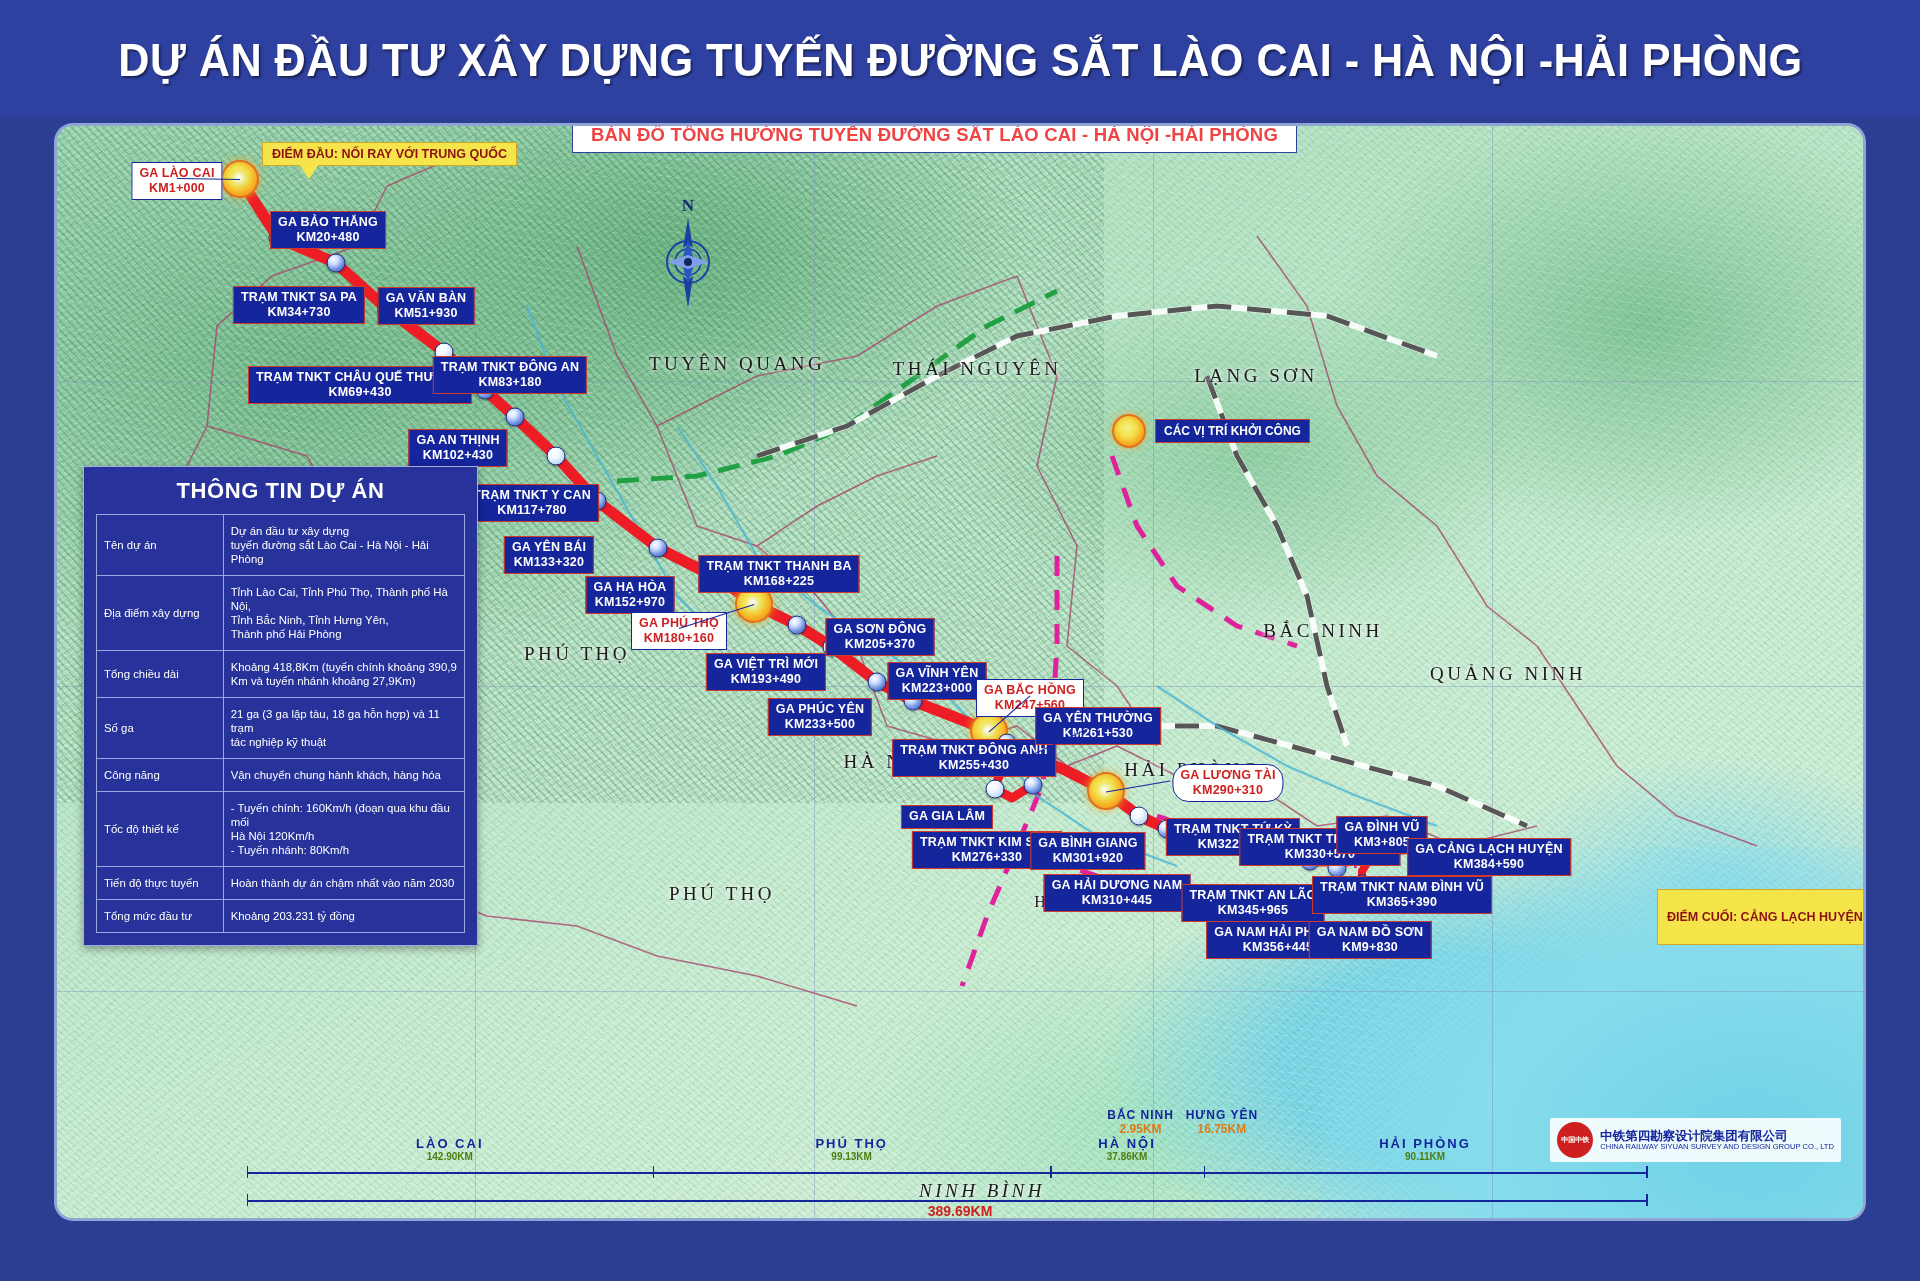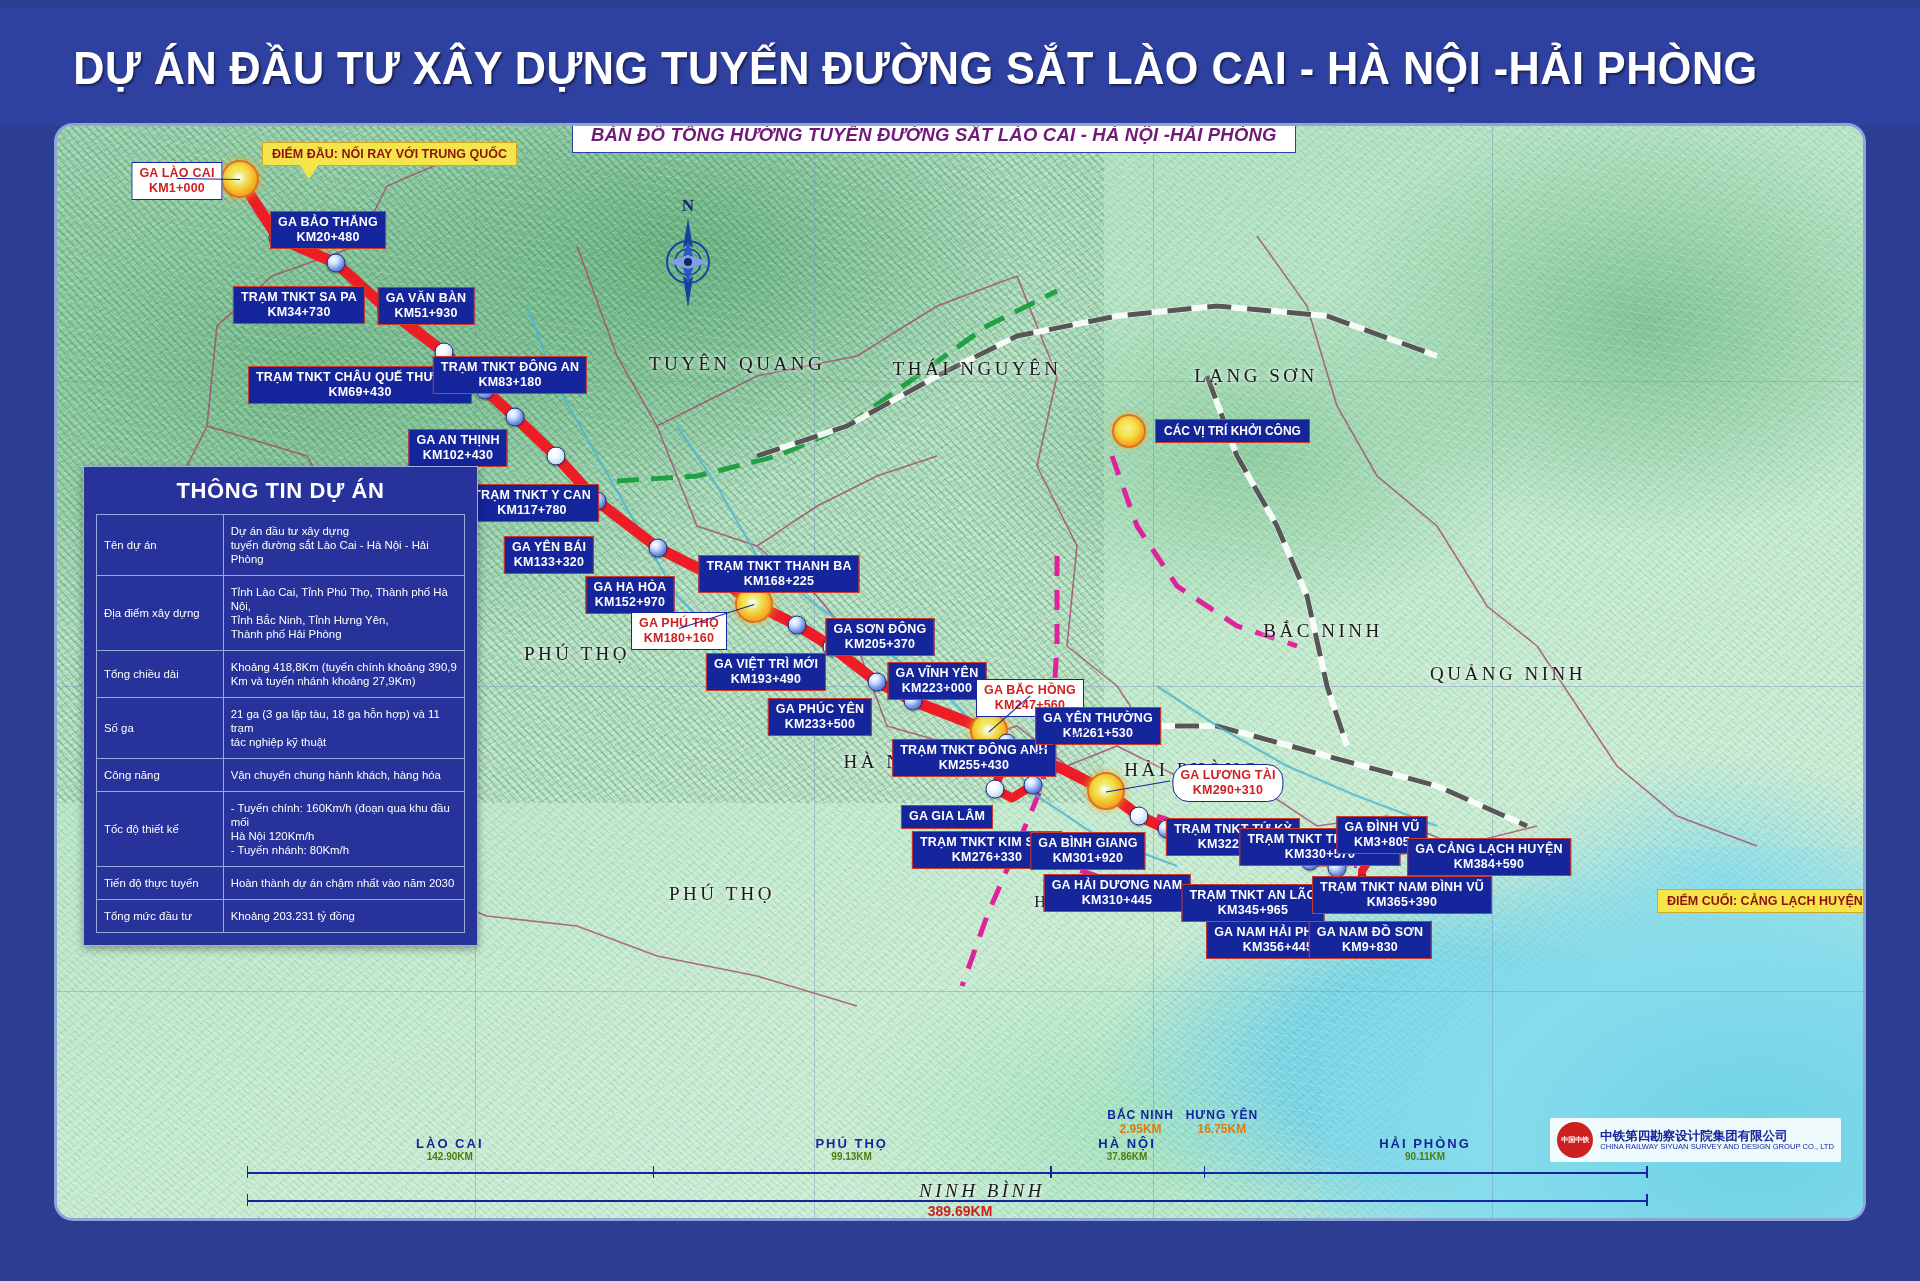--- a/index.html
+++ b/index.html
@@ -6,21 +6,21 @@
   body{
     width:1920px;height:1281px;overflow:hidden;
     background:#2c3e92;
     font-family:"Liberation Sans",sans-serif;
     position:relative;
   }
   
   #title-bar{
     position:absolute;left:0;top:0;width:1920px;height:118px;
     background:#2f41a0;
-    display:flex;align-items:center;margin-top:8px;
+    display:flex;align-items:center;justify-content:center;
   }
   #page-title{
     color:#ffffff;
     font-size:47px;
     font-weight:bold;
     letter-spacing:0.5px;
     font-family:"Liberation Sans",sans-serif;
     text-shadow:2px 2px 2px rgba(0,0,0,.45);
     transform:scaleX(0.92);
     white-space:nowrap;
@@ -66,22 +66,22 @@
     position:absolute;right:0;bottom:0;width:30%;height:34%;
     background:radial-gradient(ellipse at 80% 80%, #6fd2e6 0%, #86dcec 45%, rgba(134,220,236,0) 78%);
   }
   
   .grat{position:absolute;background:#7f93c0;opacity:.45;}
   
   #map-subtitle{
     position:absolute;left:515px;top:-10px;
     background:#ffffff;border:1px solid #2f41a0;
     padding:7px 18px 6px 18px;
-    color:#701a75;font-weight:bold;font-size:18.5px;
-    white-space:nowrap;letter-spacing:.2px;font-style:italic;
+    color:#ef4444;font-weight:bold;font-size:18.5px;
+    white-space:nowrap;letter-spacing:.2px;
   }
   
   #rail-svg{position:absolute;inset:0;width:100%;height:100%;}
   
   .st-label{
     position:absolute;
     background:#15259c;
     border:1.6px solid #d03a2a;
     color:#ffffff;
     font-weight:bold;
@@ -133,21 +133,21 @@
   }
   #start-callout::after{
     content:"";position:absolute;left:36px;bottom:-14px;
     border-left:10px solid transparent;border-right:10px solid transparent;
     border-top:15px solid #f6e54a;
   }
   #end-callout{
     position:absolute;left:1600px;top:763px;
     background:#f6e54a;border:1.2px solid #cfa829;
     color:#8c1212;font-weight:bold;font-size:12.5px;
-    padding:4px 9px;white-space:nowrap;
+    padding:20px 9px;white-space:nowrap;
   }
   
   #legend-start{
     position:absolute;left:1055px;top:288px;
     display:flex;align-items:center;gap:9px;
   }
   #legend-start .swatch{
     width:30px;height:30px;border-radius:50%;
     background:radial-gradient(circle at 45% 42%, #f6f08a 0%, #f2e24d 34%, #f5b126 62%, #ee7d1c 100%);
     border:2px solid #e2711c;box-shadow:0 0 7px rgba(245,170,40,.75);

